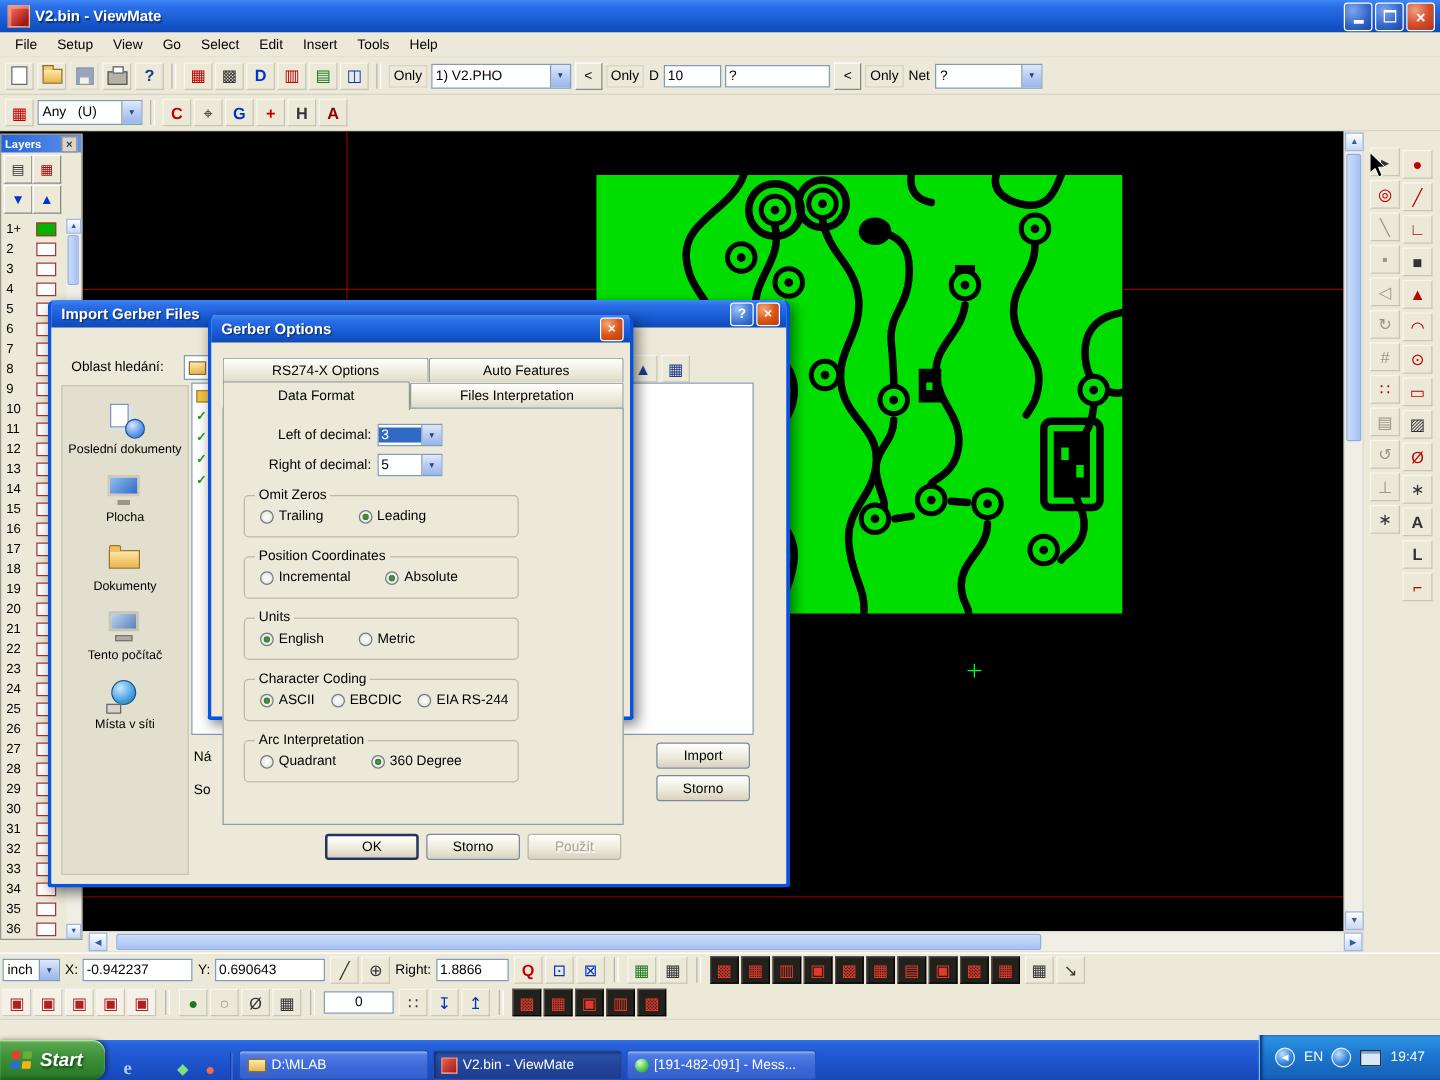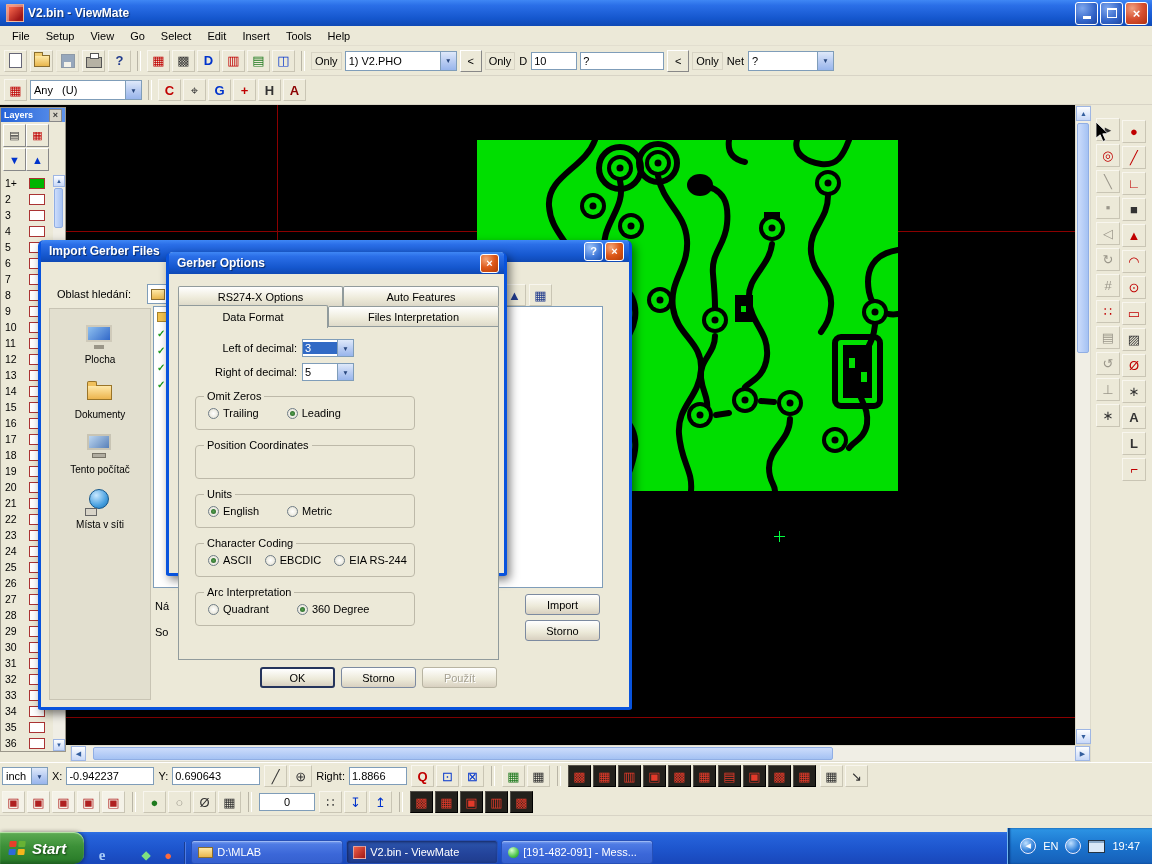--- a/index.html
+++ b/index.html
@@ -42,21 +42,21 @@
   .px-floppy{width:12px;height:12px;background:#30589C;border:1px solid #1C3A6E;position:relative}
   .px-floppy::after{content:"";position:absolute;left:2px;bottom:0;width:7px;height:5px;background:#fff}
   .px-printer{width:14px;height:9px;background:#B6B2A4;border:1px solid #555;position:relative;margin-top:4px}
   .px-printer::before{content:"";position:absolute;left:3px;top:-5px;width:7px;height:4px;background:#fff;border:1px solid #555}
   .flatlbl{padding:2px 3px;border:1px solid #D8D4C4;background:#ECE9D8;flex:none}
   .lbl{padding:0 1px;flex:none}
   .sqbtn{width:20px;height:20px;background:#ECE9D8;border:1px solid;border-color:#FFF #888 #888 #FFF;display:flex;align-items:center;justify-content:center;flex:none}
   .combo{display:inline-flex;height:20px;background:#fff;border:1px solid #7F9DB9;align-items:center;box-sizing:border-box;flex:none}
   .combo .cval{flex:1;padding:0 3px;white-space:pre;overflow:hidden}
   .cbtn{width:15px;height:100%;background:linear-gradient(#DFE9FA 0%,#BACDF2 50%,#98B5EC 100%);border-left:1px solid #7F9DB9;color:#28477E;font-size:6.5px;display:flex;align-items:center;justify-content:center;flex:none}
-  .w46{width:46px}.w58{width:58px}.w84{width:84px}.w86{width:86px}.w88{width:88px}.w92{width:112px}.w112{width:112px}
+  .w46{width:46px}.w58{width:58px}.w84{width:84px}.w86{width:86px}.w88{width:88px}.w92{width:84px}.w112{width:112px}
   .fld{height:18px;border:1px solid #7F9DB9;padding:0 2px;font-size:11px;box-sizing:border-box;background:#fff;flex:none}
   .minifold{width:12px;height:9px;background:linear-gradient(#FFE9A6,#E8B64C);border:1px solid #8A6D2F;margin-left:3px}
 
   
   .work{position:absolute;left:0;top:105px;width:1152px;height:657px;background:#ECE9D8}
   .canvas{position:absolute;left:0;top:0;width:1075px;height:640px;background:#000;overflow:hidden}
   .rline{position:absolute;background:#8B0000}
   .gcross{position:absolute;left:774px;top:426px;width:11px;height:11px}
   .gcross::before{content:"";position:absolute;left:0;top:5px;width:11px;height:1px;background:#00FF40}
   .gcross::after{content:"";position:absolute;left:5px;top:0;width:1px;height:11px;background:#00FF40}
@@ -741,20 +741,27 @@
         </span>
         <span class="ftb">
           <span class="ticon">
               <i class="g c-nav">▲</i>
             </span>
           <span class="ticon">
               <i class="g c-nav">▦</i>
             </span>
         </span>
         <div class="places">
+            <div class="place ic-recent">
+            <span class="plicon">
+                <i class="a"></i>
+                <i class="b"></i>
+              </span>
+            <span class="pllabel">Poslední dokumenty</span>
+          </div>
             <div class="place ic-desktop">
             <span class="plicon">
                 <i class="a"></i>
                 <i class="b"></i>
               </span>
             <span class="pllabel">Plocha</span>
           </div>
             <div class="place ic-docs">
             <span class="plicon">
                 <i class="a"></i>
@@ -842,20 +849,30 @@
                   <span>Trailing</span>
                 </span>
                 <span class="ropt sel">
                   <i class="rb"></i>
                   <span>Leading</span>
                 </span>
               </div>
           </div>
           <div class="grp">
             <span class="gtitle">Position Coordinates</span>
+            <div class="ropts">
+                <span class="ropt">
+                  <i class="rb"></i>
+                  <span>Incremental</span>
+                </span>
+                <span class="ropt sel">
+                  <i class="rb"></i>
+                  <span>Absolute</span>
+                </span>
+              </div>
           </div>
           <div class="grp">
             <span class="gtitle">Units</span>
             <div class="ropts">
                 <span class="ropt sel">
                   <i class="rb"></i>
                   <span>English</span>
                 </span>
                 <span class="ropt">
                   <i class="rb"></i>

